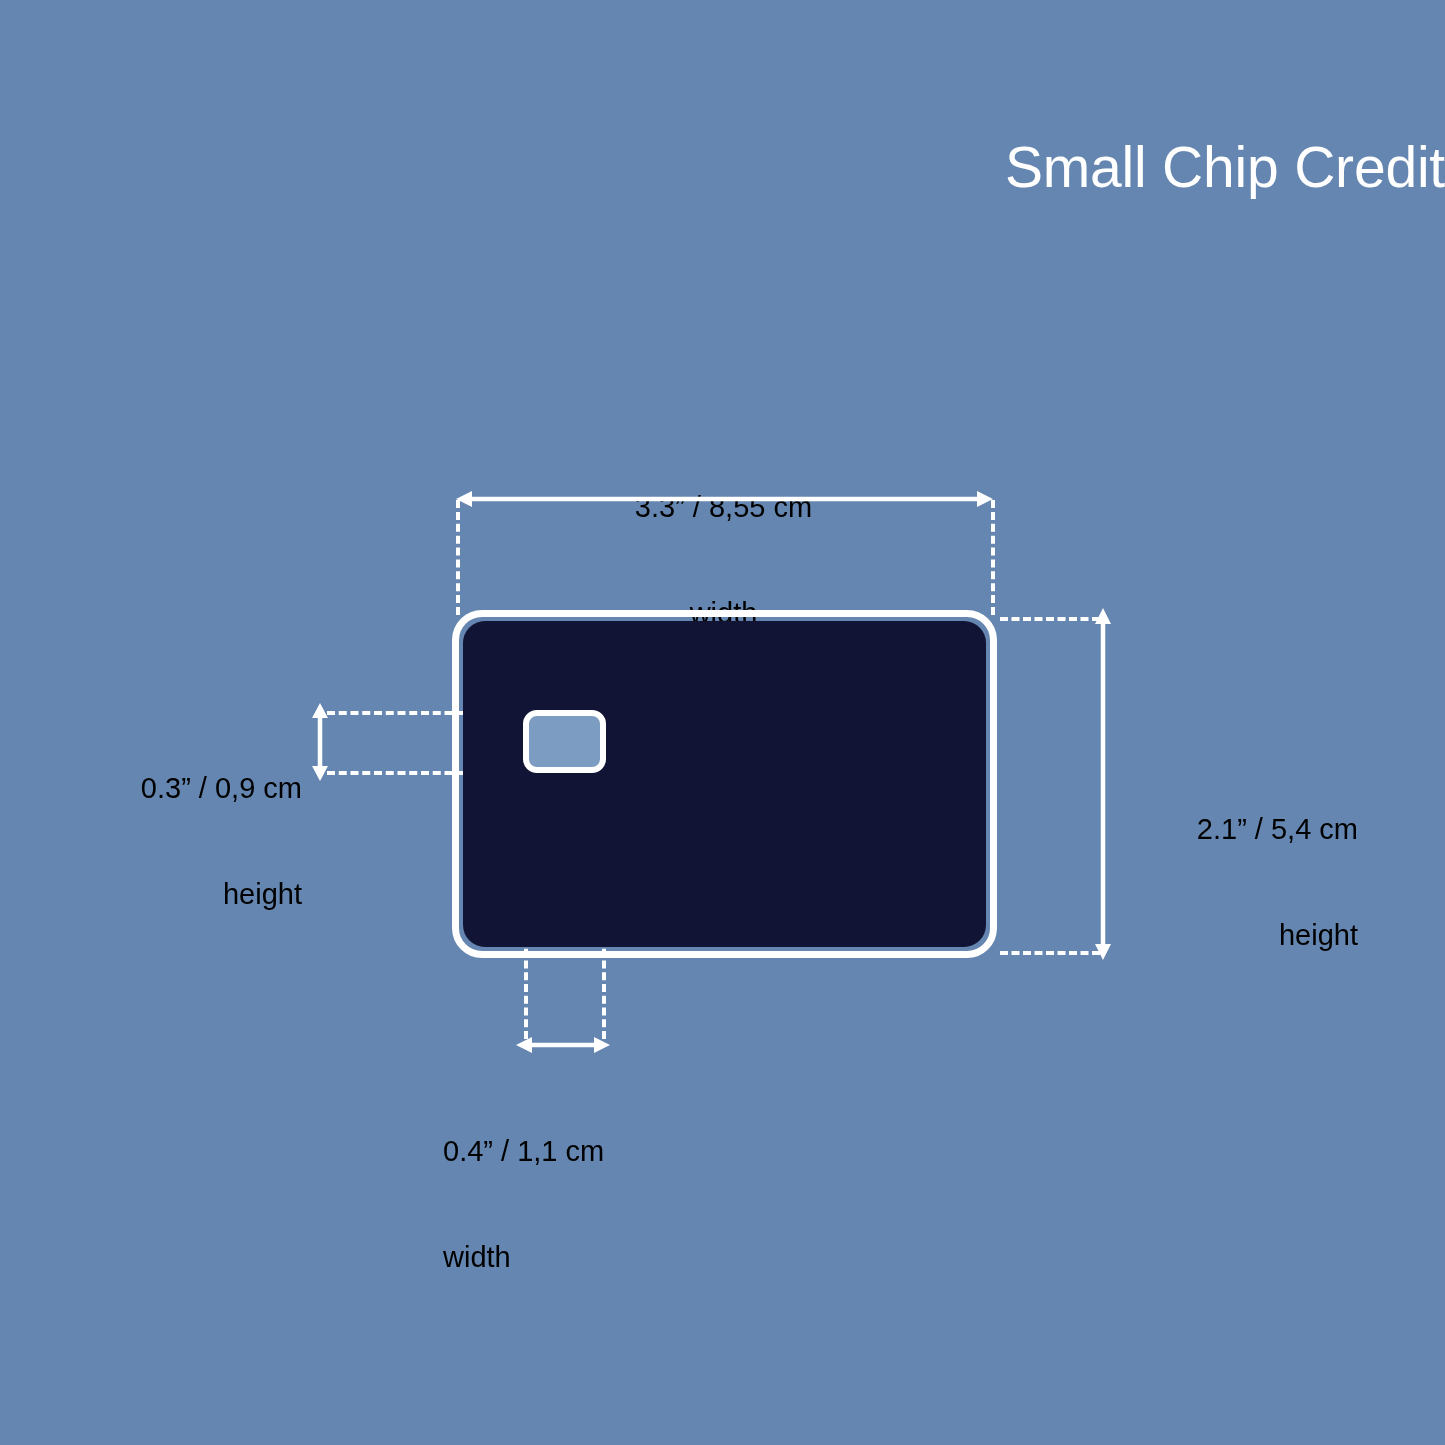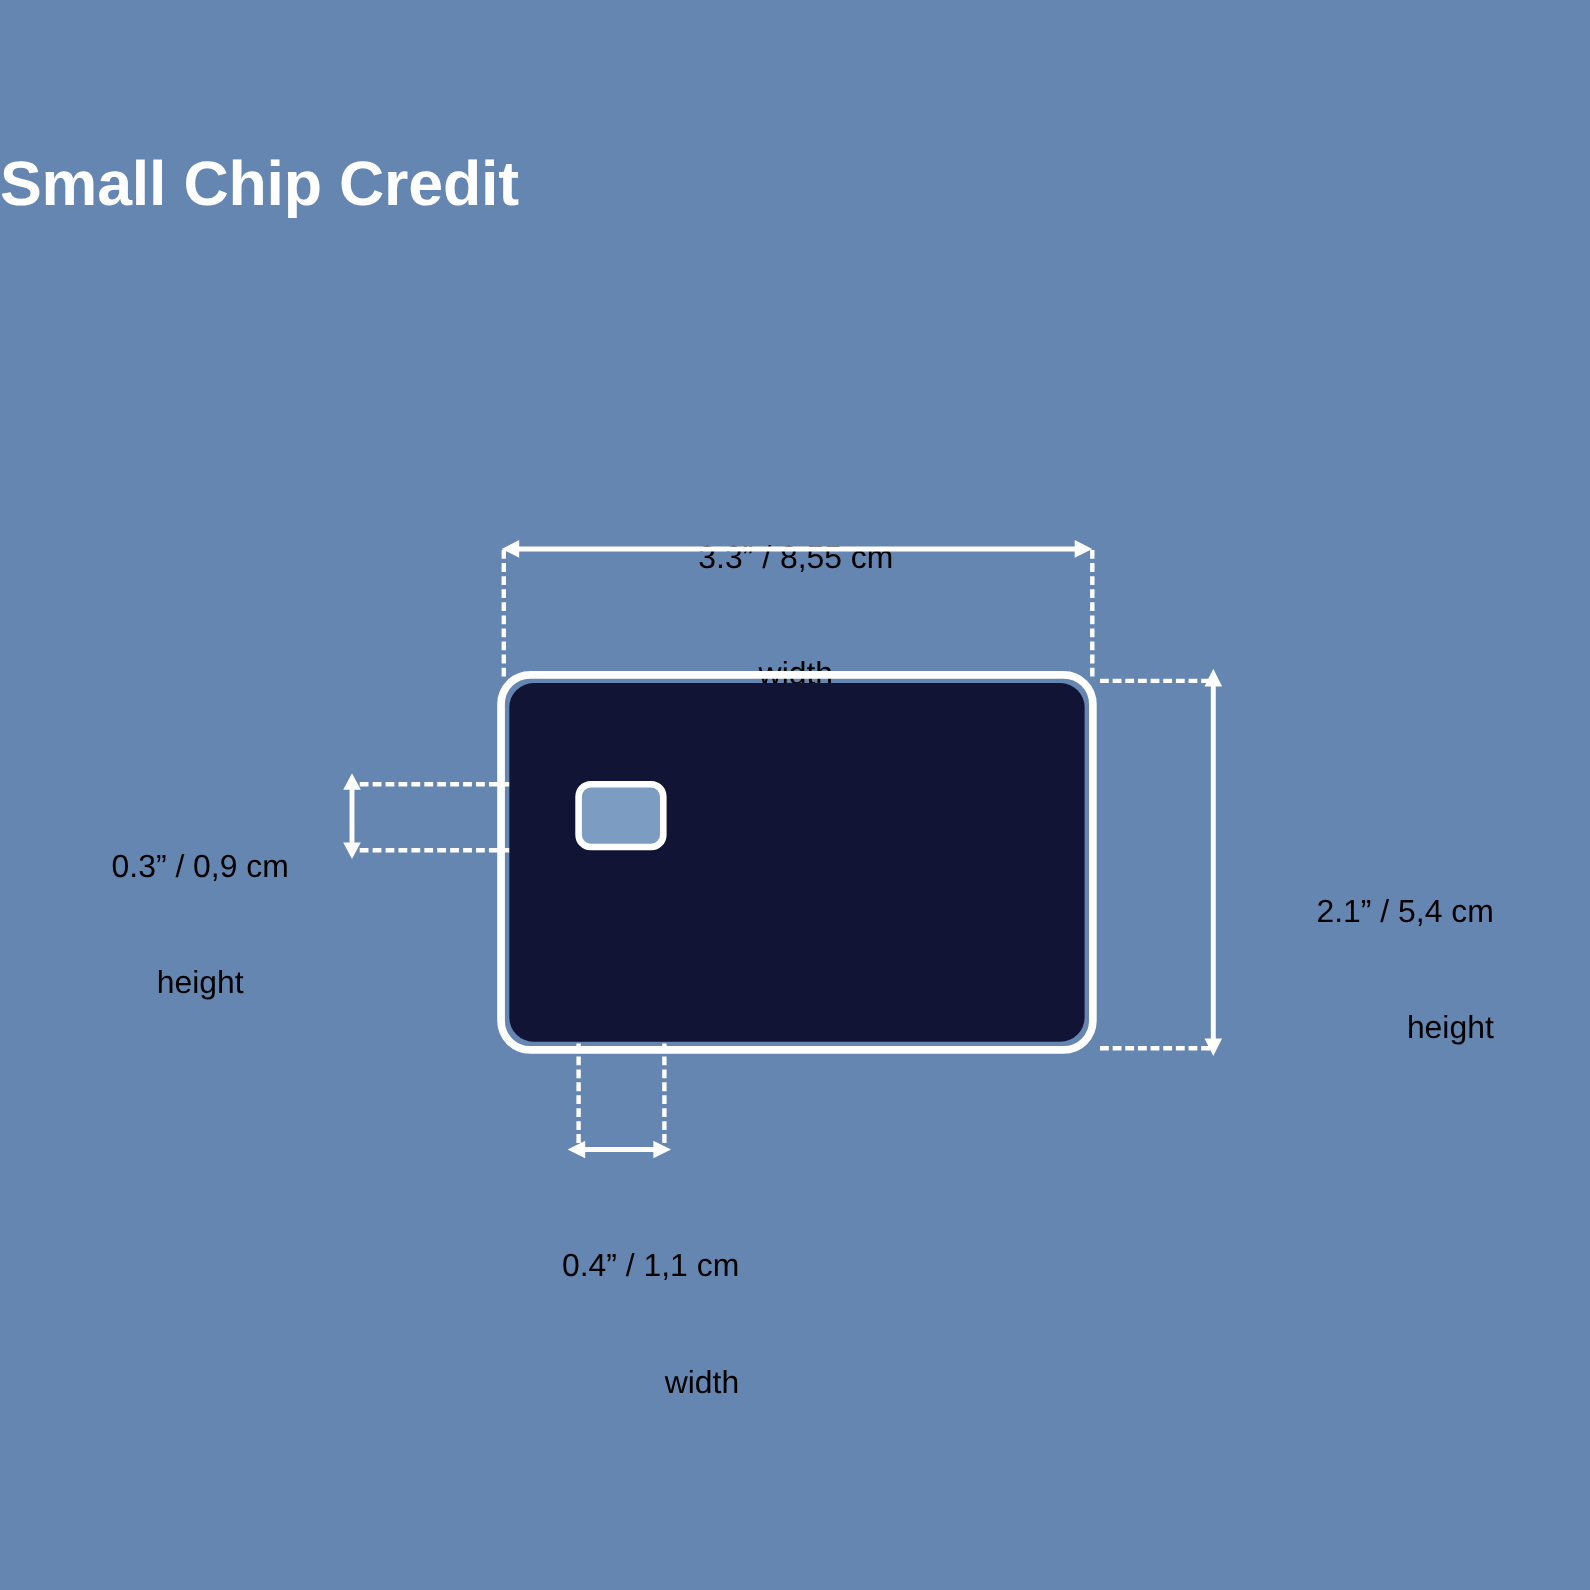--- a/index.html
+++ b/index.html
@@ -19,46 +19,46 @@
     background: #6486b0;
     overflow: hidden;
   }
 
   
   #title {
     position: absolute;
     left: 0;
     top: 132px;
     width: 1445px;
-    text-align: left;
+    text-align: right;
     color: #ffffff;
     font-size: 57px;
-    font-weight: 700;
+    font-weight: 400;
     line-height: 1.24;
     letter-spacing: -0.2px;
   }
   #title .line { display: block; white-space: pre; }
 
   
   .dim-label {
     position: absolute;
     color: #000000;
     font-size: 29px;
     font-weight: 400;
     line-height: 1.22;
     text-align: center;
     white-space: pre;
   }
   .dim-label .v { display: block; }
   .dim-label .u { display: block; }
 
   #label-card-width  { left: 521px; top: 419px; width: 405px; }
   #label-card-height { left: 1118px; top: 741px; width: 240px; text-align: right; }
-  #label-chip-height { left: 62px;  top: 700px; width: 240px; text-align: center; }
-  #label-chip-width  { left: 432px; top: 1063px; width: 240px; text-align: right; }
+  #label-chip-height { left: 62px;  top: 700px; width: 240px; text-align: right; }
+  #label-chip-width  { left: 443px; top: 1063px; width: 240px; text-align: left; }
 
   
   .dash-h {
     position: absolute;
     height: 0;
     border-top: 4px dashed #ffffff;
   }
   .dash-v {
     position: absolute;
     width: 0;

